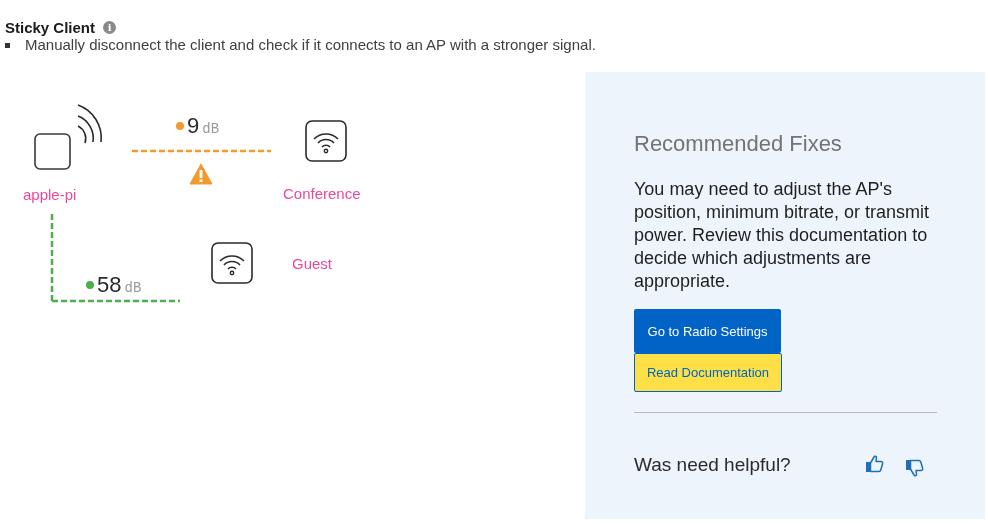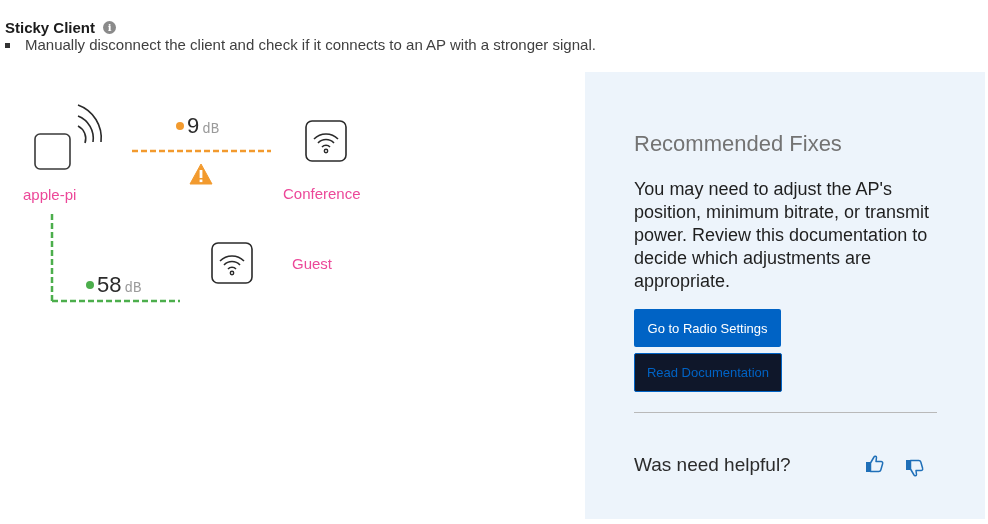--- a/index.html
+++ b/index.html
@@ -27,26 +27,26 @@
     .db .unit { font-size: 14px; color: #9a9a9a; margin-left: 3px; font-family: Liberation Mono, monospace; }
 
     .panel {
       left: 585px; top: 72px; width: 400px; height: 447px; background: #edf4fb;
     }
     .panel-title { left: 634px; top: 131px; font-size: 22px; color: #737373; }
     .panel-desc {
       left: 634px; top: 178px; width: 300px; font-size: 18px; line-height: 23px; color: #1f1f1f;
     }
     .btn-primary {
-      left: 634px; top: 309px; width: 147px; height: 38px; background: #0063c5; color: #fff;
+      left: 634px; top: 309px; width: 147px; height: 44px; background: #0063c5; color: #fff;
       border: none; border-radius: 2px; font-size: 13px; font-family: "Liberation Sans", sans-serif;
       display: flex; align-items: center; justify-content: center; padding: 0; cursor: pointer;
     }
     .btn-secondary {
-      left: 634px; top: 353px; width: 148px; height: 39px; background: #0f172a; color: #0063c5;
+      left: 634px; top: 353px; width: 148px; height: 39px; background: #fde047; color: #0063c5;
       border: 1px solid #0063c5; border-radius: 2px; font-size: 13px; font-family: "Liberation Sans", sans-serif;
       display: flex; align-items: center; justify-content: center; padding: 0; box-sizing: border-box; cursor: pointer;
     }
     .divider { left: 634px; top: 412px; width: 303px; height: 1px; background: #b9b9b9; }
     .helpful { left: 634px; top: 454px; font-size: 19px; color: #2b2b2b; }
     .thumb { width: 20px; height: 20px; cursor: pointer; }
   </style>
 </head>
 <body>
 

